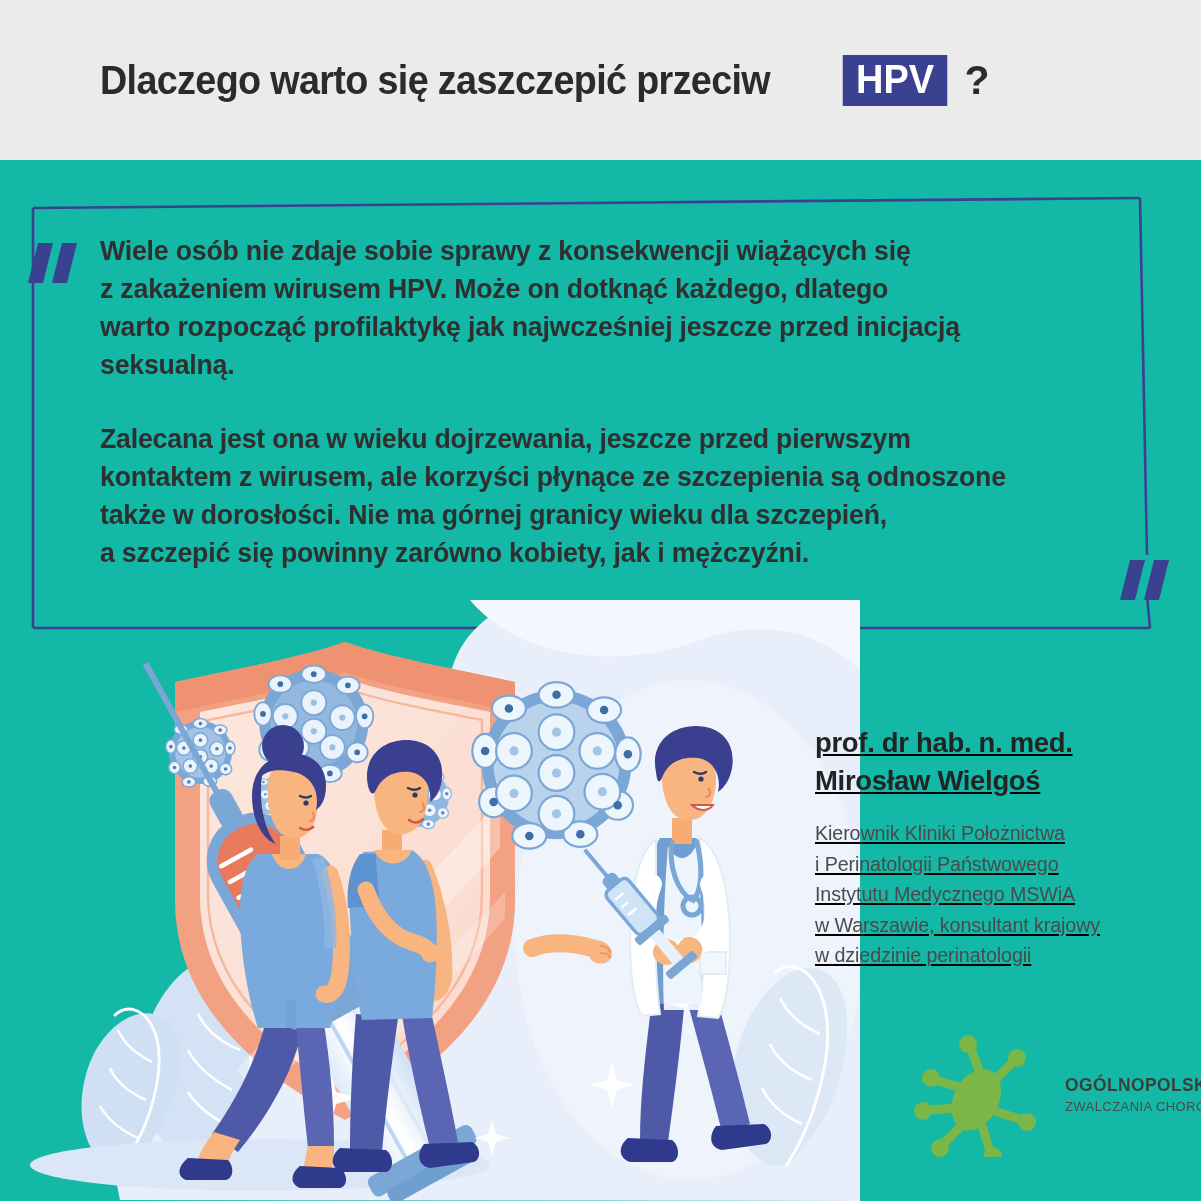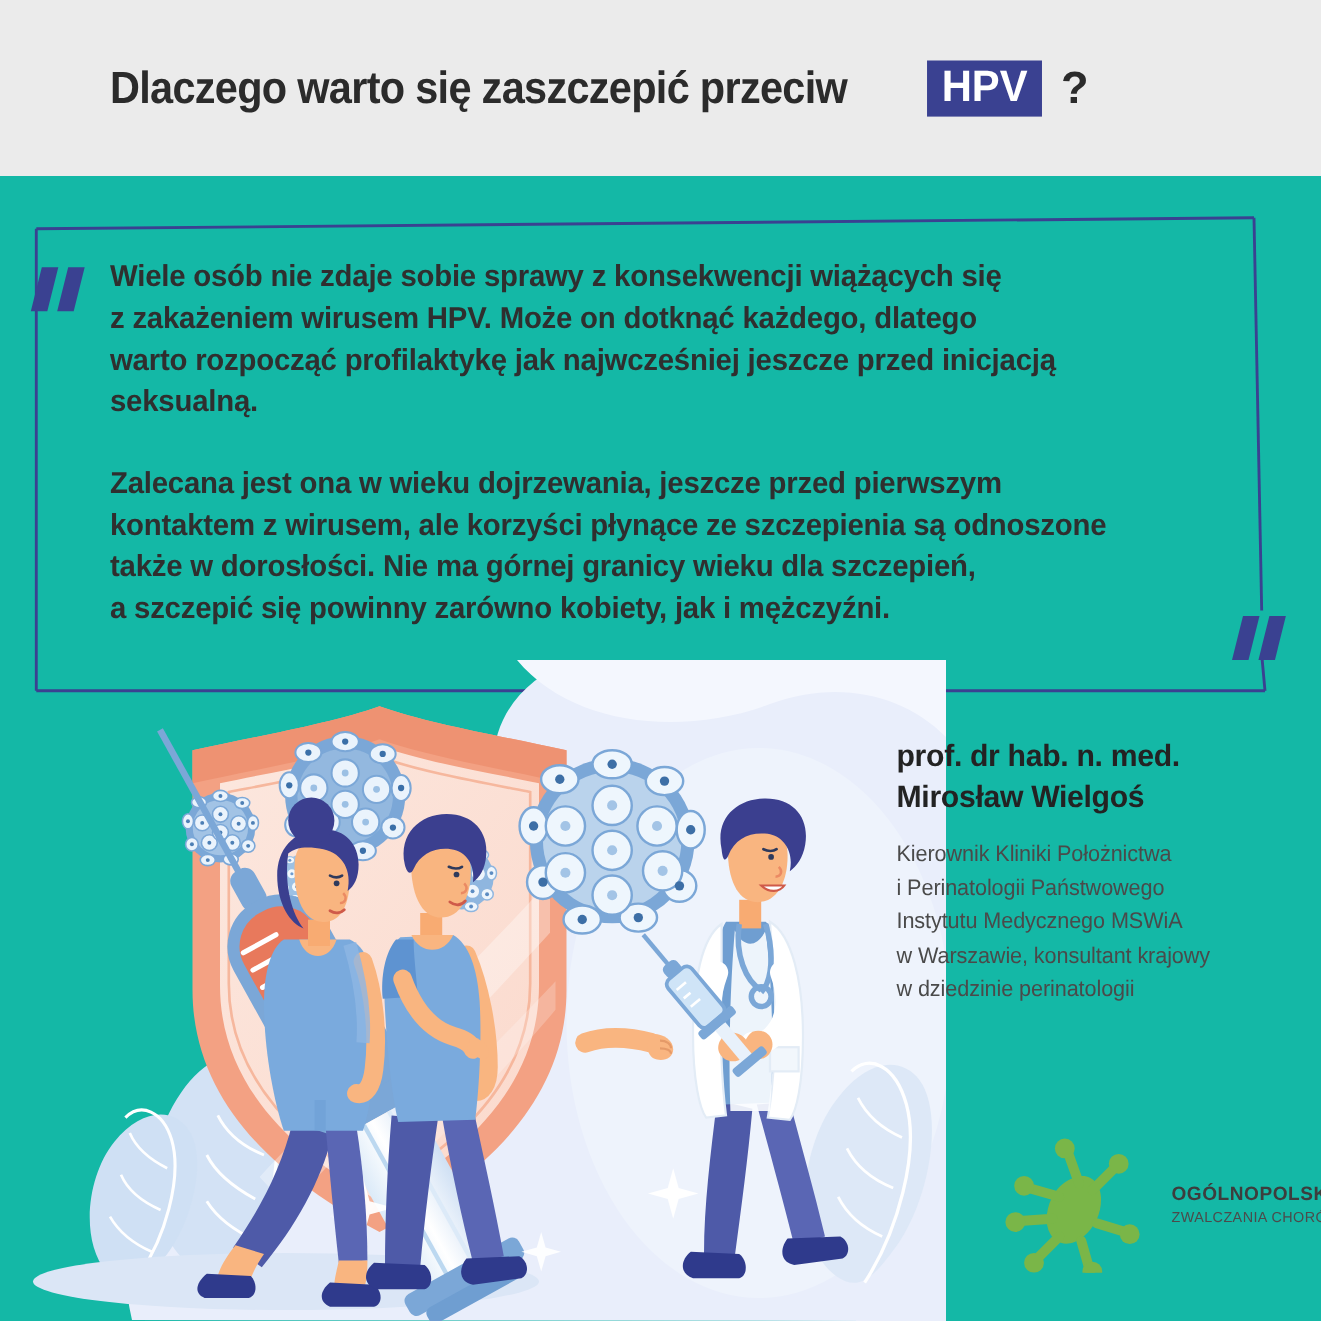--- a/index.html
+++ b/index.html
@@ -75,21 +75,21 @@
     position:absolute;left:1125px;top:560px;width:46px;height:40px;
   }
   .qbar{
     position:absolute;top:0;width:15px;height:40px;
     background:#3a4191;
     transform:skewX(-14deg);
   }
 
   
   .attrib{
-    position:absolute;left:815px;top:668px;width:360px;
+    position:absolute;left:815px;top:724px;width:360px;text-decoration:underline;
   }
   .attrib-name{
     font-family:"Liberation Sans", sans-serif;
     font-weight:700;font-size:28px;line-height:38px;
     color:#232323;letter-spacing:-0.3px;
     white-space:pre-line;
     transform:scaleX(0.98);transform-origin:left top;
   }
   .attrib-role{
     margin-top:18px;

